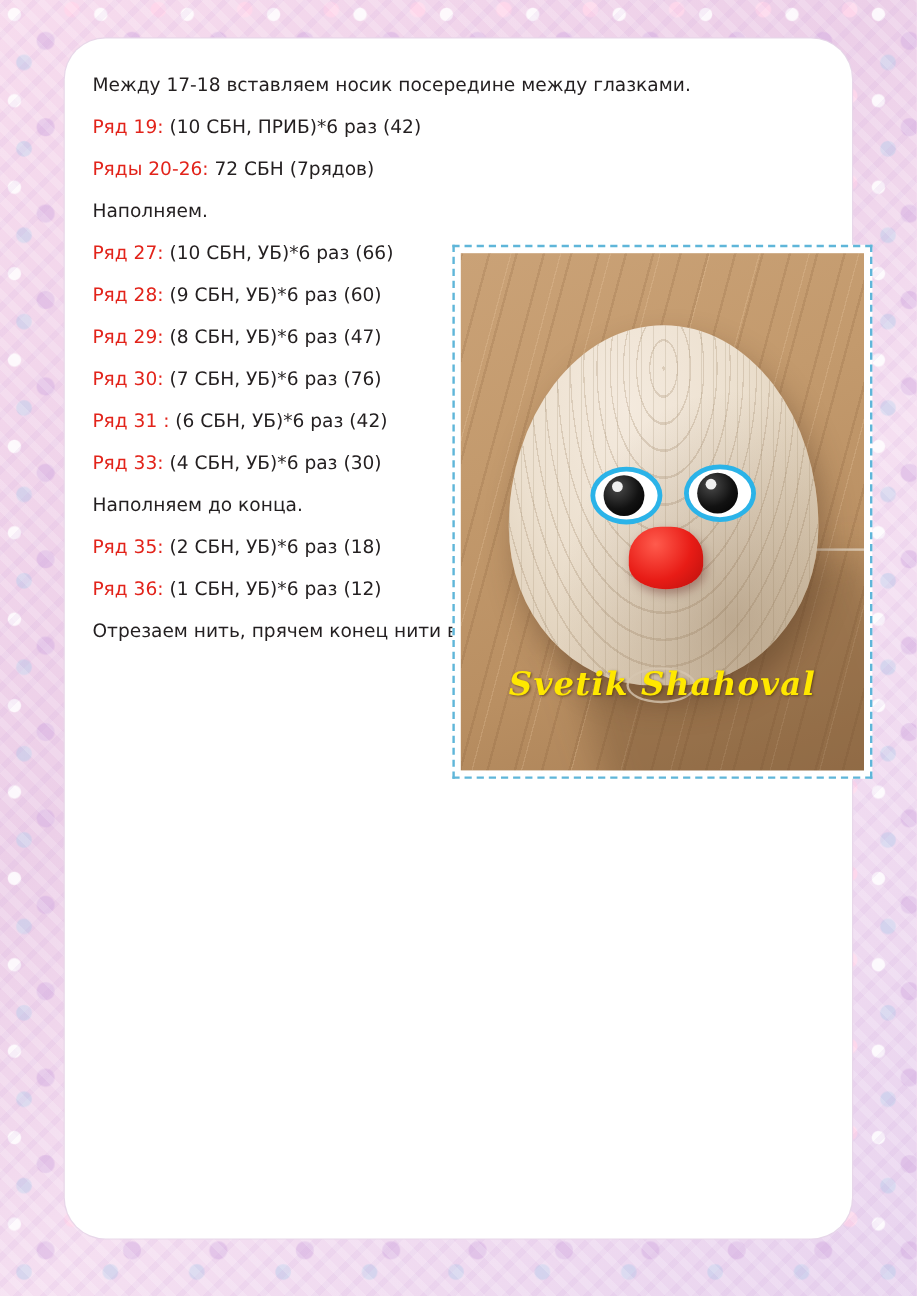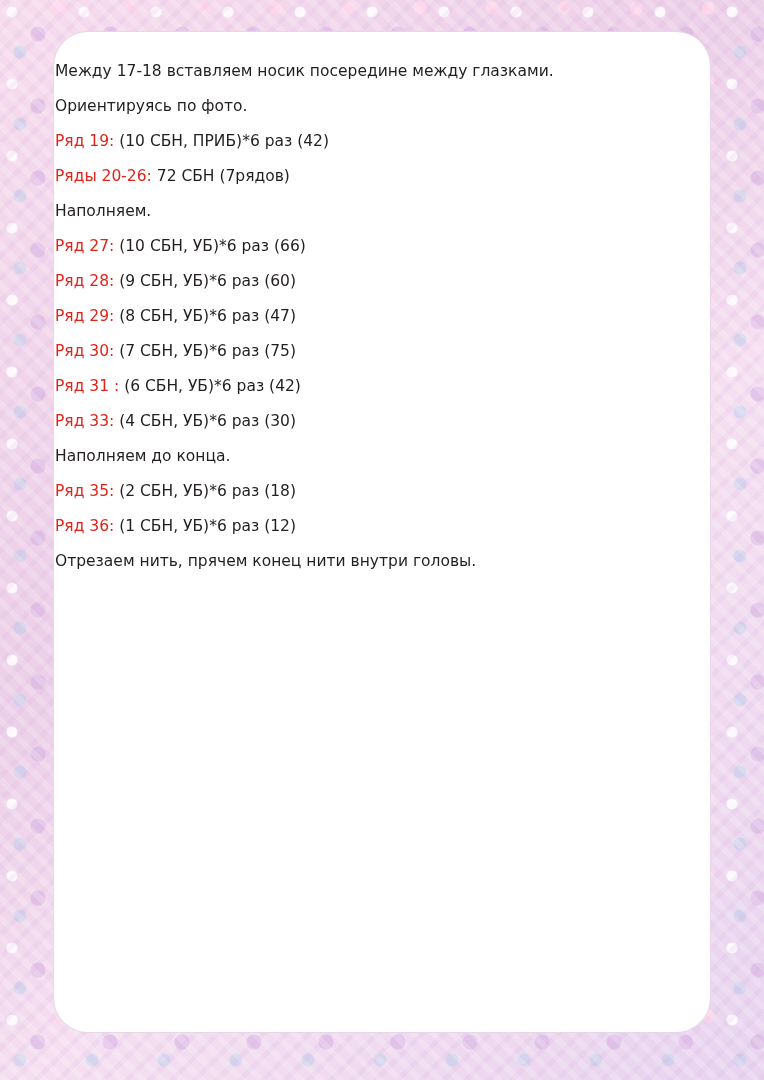--- a/index.html
+++ b/index.html
@@ -44,21 +44,21 @@
     top: 32px;
     width: 656px;
     height: 1000px;
     background: #ffffff;
     border-radius: 34px;
     box-shadow: 0 0 0 1px rgba(230,214,232,0.9);
   }
 
   #content {
     position: absolute;
-    left: 1px;
+    left: 23px;
     top: 28px;
     width: 620px;
   }
 
   .para {
     font-size: 15.5px;
     color: #231f20;
     line-height: 1.42;
     margin: 0 0 13px 0;
     width: 300px;
@@ -235,23 +235,20 @@
 <div id="page-bg"></div>
 
 <div id="sheet">
 
   <div id="content">
 
     <div class="text-col">
       <p class="para wide">
         <span class="rest">Между 17-18 вставляем носик посередине между глазками.</span>
       </p>
-      <p class="para wide">
-        <span class="rest">Ориентируясь по фото.</span>
-      </p>
 
       <p class="para">
         <span class="rowlabel">Ряд 19:</span>
         <span class="rest">(10 СБН, ПРИБ)*6 раз (42)</span>
       </p>
       <p class="para">
         <span class="rowlabel">Ряды 20-26:</span>
         <span class="rest">72 СБН (7рядов)</span>
       </p>
       <p class="para">
@@ -265,21 +262,21 @@
       <p class="para">
         <span class="rowlabel">Ряд 28:</span>
         <span class="rest">(9 СБН, УБ)*6 раз (60)</span>
       </p>
       <p class="para">
         <span class="rowlabel">Ряд 29:</span>
         <span class="rest">(8 СБН, УБ)*6 раз (47)</span>
       </p>
       <p class="para">
         <span class="rowlabel">Ряд 30:</span>
-        <span class="rest">(7 СБН, УБ)*6 раз (75)</span>
+        <span class="rest">(7 СБН, УБ)*6 раз (76)</span>
       </p>
       <p class="para">
         <span class="rowlabel">Ряд 31 :</span>
         <span class="rest">(6 СБН, УБ)*6 раз (42)</span>
       </p>
       <p class="para">
         <span class="rowlabel">Ряд 33:</span>
         <span class="rest">(4 СБН, УБ)*6 раз (30)</span>
       </p>
       <p class="para">
@@ -293,15 +290,42 @@
       <p class="para">
         <span class="rowlabel">Ряд 36:</span>
         <span class="rest">(1 СБН, УБ)*6 раз (12)</span>
       </p>
 
       <p class="para wide">
         <span class="rest">Отрезаем нить, прячем конец нити внутри головы.</span>
       </p>
     </div>
 
+    <div id="photo-block">
+      <div id="photo">
+
+        <div id="thread"></div>
+
+        <div id="head">
+          <div class="stitches"></div>
+          <div class="shade"></div>
+        </div>
+
+        <div class="eye" id="eye-left">
+          <div class="sclera"></div>
+          <div class="pupil"></div>
+          <div class="glint"></div>
+        </div>
+        <div class="eye" id="eye-right">
+          <div class="sclera"></div>
+          <div class="pupil"></div>
+          <div class="glint"></div>
+        </div>
+
+        <div id="nose"></div>
+        <div id="loop"></div>
+
+        <div id="watermark">Svetik Shahoval</div>
+      </div>
+    </div>
 
   </div>
 </div>
 
 </body></html>

